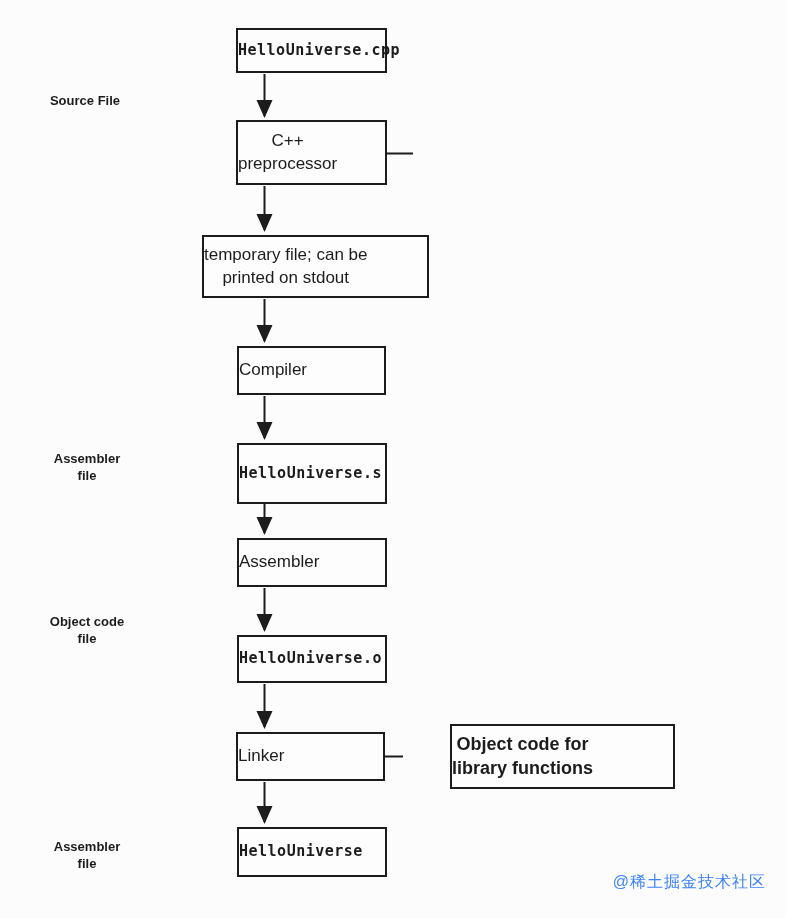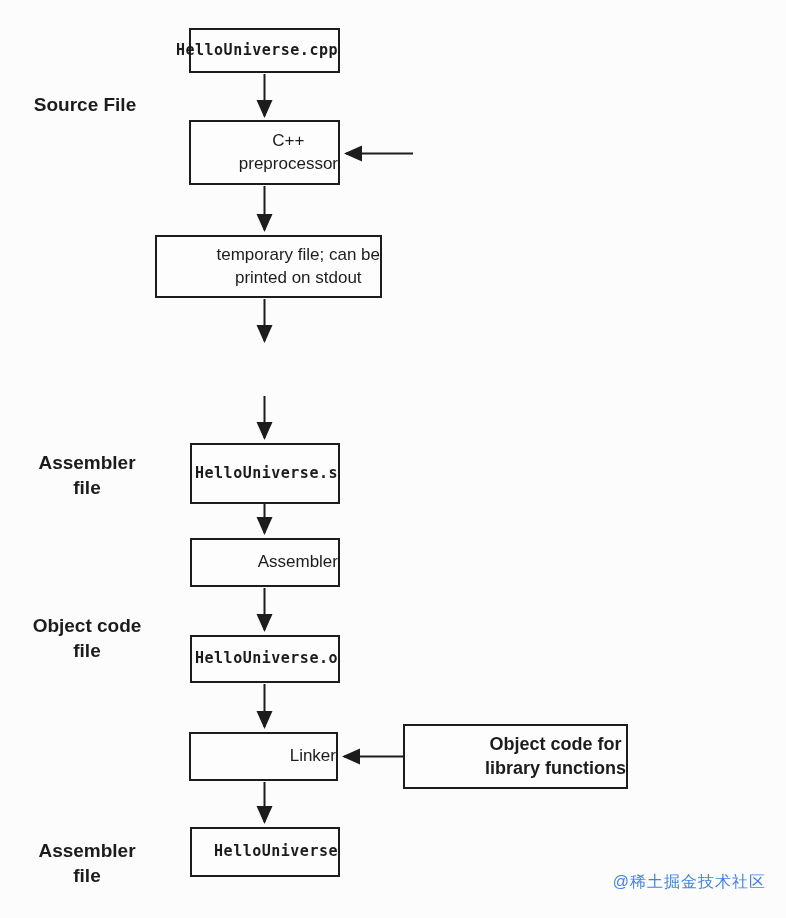--- a/index.html
+++ b/index.html
@@ -12,36 +12,37 @@
     font-family: "Liberation Sans", sans-serif;
     color: #1c1c1c;
     overflow: hidden;
   }
   .box {
     position: absolute;
     border: 2px solid #1c1c1c;
     background: #fdfdfd;
     display: flex;
     align-items: center;
-    justify-content: flex-end;
+    justify-content: flex-start;
     text-align: center;
+    margin-left: 47px;
   }
   .txt { white-space: pre-line; line-height: 1.3; }
   .flow-txt { font-size: 17px; }
   .mono-txt {
     font-family: "DejaVu Sans Mono", monospace;
     font-weight: bold;
     font-size: 15px;
     letter-spacing: 0.5px;
   }
   .side-txt { font-weight: bold; font-size: 18px; }
   .stage {
     position: absolute;
     font-weight: bold;
-    font-size: 19px;
+    font-size: 13px;
     text-align: center;
     white-space: pre-line;
     line-height: 1.3;
   }
   svg.arrows { position: absolute; left: 0; top: 0; }
   svg.arrows line { stroke: #1c1c1c; stroke-width: 2; }
   .watermark {
     position: absolute;
     top: 872px;
     right: 20px;
@@ -81,20 +82,23 @@
     <span class="txt flow-txt">C++
 preprocessor</span>
   </div>
 
 
   <div class="box" style="left:155px; top:235px; width:227px; height:63px;">
     <span class="txt flow-txt">temporary file; can be
 printed on stdout</span>
   </div>
 
+  <div class="box" style="left:190px; top:346px; width:149px; height:49px;">
+    <span class="txt flow-txt">Compiler</span>
+  </div>
 
   <div class="box" style="left:190px; top:443px; width:150px; height:61px;">
     <span class="txt mono-txt">HelloUniverse.s</span>
   </div>
 
   <div class="box" style="left:190px; top:538px; width:150px; height:49px;">
     <span class="txt flow-txt">Assembler</span>
   </div>
 
   <div class="box" style="left:189px; top:732px; width:149px; height:49px;">

